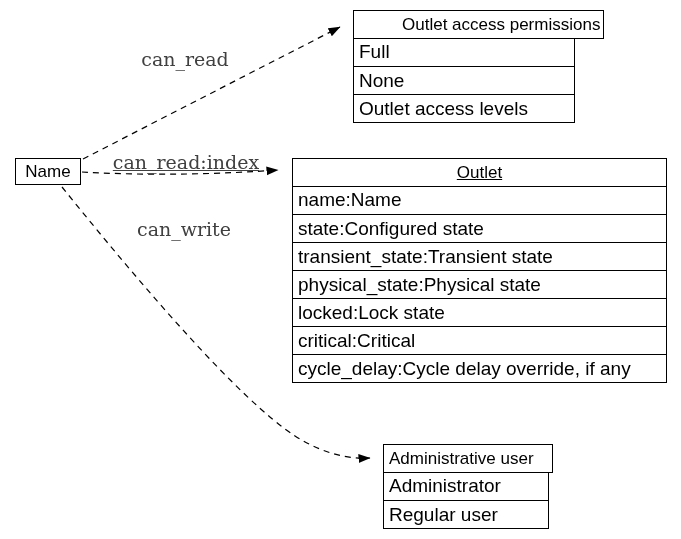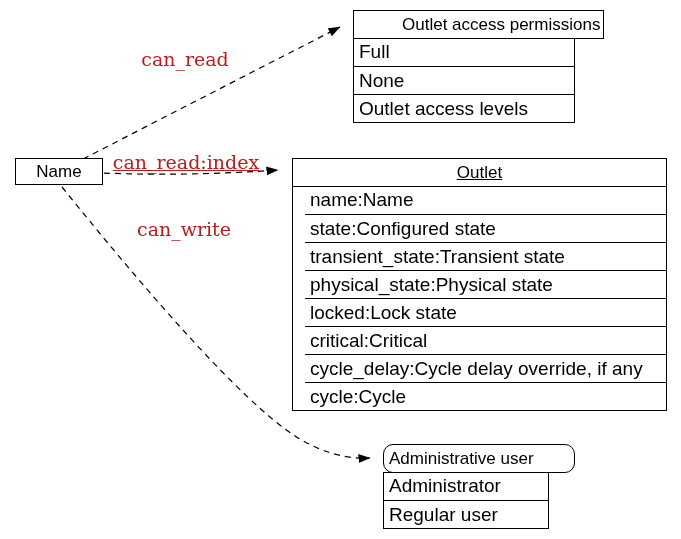--- a/index.html
+++ b/index.html
@@ -6,21 +6,21 @@
   #canvas{
     position:relative;width:681px;height:539px;background:#ffffff;
     font-family:"Liberation Sans","DejaVu Sans",sans-serif;
     color:#000;overflow:hidden;
   }
   #edge-layer{position:absolute;left:0;top:0;width:681px;height:539px;}
   .edge{fill:none;stroke:#000;stroke-width:1.2;stroke-dasharray:6 5;}
   .edge-label{
     position:absolute;transform:translateX(-50%);white-space:nowrap;
     font-family:"DejaVu Serif","Liberation Serif",serif;
-    font-size:19px;line-height:22px;color:#b91c1c;
+    font-size:19px;line-height:22px;color:#404040;
   }
   .node-box{
     position:absolute;border:1px solid #000;background:#fff;
     text-align:center;font-size:17px;line-height:25px;box-sizing:border-box;
   }
   .tbl{position:absolute;}
   .tbl .hdr{
     border:1px solid #000;background:#fff;box-sizing:border-box;
     height:29px;line-height:27px;font-size:17px;padding-left:5px;
     white-space:nowrap;overflow:hidden;
@@ -46,50 +46,49 @@
     <defs>
       <marker id="arrow" markerWidth="13" markerHeight="10" refX="11.5" refY="4.5" orient="auto" markerUnits="userSpaceOnUse">
         <path d="M0,0 L12,4.5 L0,9 Z" fill="#000"></path>
       </marker>
     </defs>
     <path class="edge" d="M83,159 L340,27" marker-end="url(#arrow)"></path>
     <path class="edge" d="M82,172 C150,176 225,174 278,170" marker-end="url(#arrow)"></path>
     <path class="edge" d="M62,187 C145,290 240,400 295,436 C325,455 350,459 370,458" marker-end="url(#arrow)"></path>
   </svg>
 
-  <div class="node-box" id="node-name" style="left:15px;top:158px;width:88px;height:27px;">Name</div>
+  <div class="node-box" id="node-name" style="left:15px;top:158px;width:66px;height:27px;">Name</div>
 
   <div class="edge-label" style="left:185px;top:48px;">can_read</div>
   <div class="edge-label" style="left:186px;top:151px;text-decoration:underline;">can_read:index</div>
   <div class="edge-label" style="left:184px;top:218px;">can_write</div>
 
   <div class="tbl" id="table-permissions" style="left:353px;top:10px;">
     <div class="hdr" style="width:251px;padding-left:48px;">Outlet access permissions</div>
     <div class="body" style="width:222px;">
       <div class="row">Full</div>
       <div class="row">None</div>
       <div class="row">Outlet access levels</div>
     </div>
   </div>
 
   <div class="tbl" id="table-outlet" style="left:292px;top:158px;">
     <div class="hdr" style="width:375px;">Outlet</div>
-    <div class="body" style="width:375px;padding-left:12px;">
+    <div class="body" style="width:375px;">
       <div class="row">name:Name</div>
       <div class="row">state:Configured state</div>
       <div class="row">transient_state:Transient state</div>
       <div class="row">physical_state:Physical state</div>
       <div class="row">locked:Lock state</div>
       <div class="row">critical:Critical</div>
       <div class="row">cycle_delay:Cycle delay override, if any</div>
-      <div class="row">cycle:Cycle</div>
     </div>
   </div>
 
   <div class="tbl" id="table-admin" style="left:383px;top:444px;">
-    <div class="hdr" style="width:192px;border-radius:10px;">Administrative user</div>
+    <div class="hdr" style="width:170px;">Administrative user</div>
     <div class="body" style="width:166px;">
       <div class="row">Administrator</div>
       <div class="row">Regular user</div>
     </div>
   </div>
 
 </div>
 
 </body></html>

